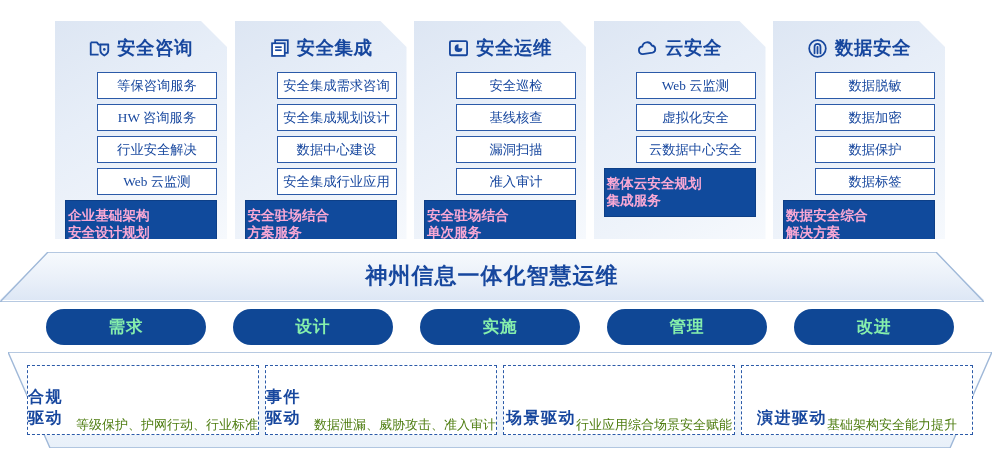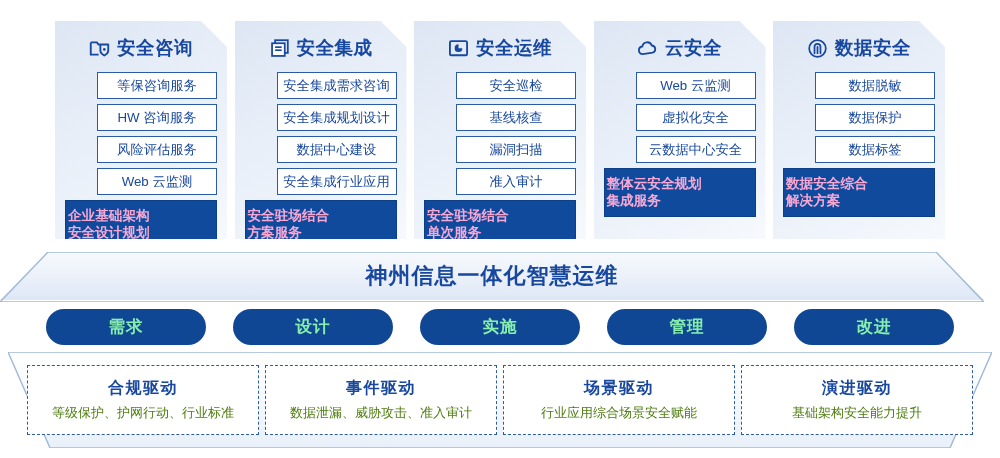--- a/index.html
+++ b/index.html
@@ -10,21 +10,21 @@
     -webkit-font-smoothing:antialiased;
     overflow:hidden;
     position:relative;
   }
   #root{position:relative;width:1000px;height:458px;}
 
   
   .columns{
     position:absolute;left:0;top:6px;width:1000px;height:248px;
     display:flex;justify-content:space-between;
-    padding:15px 55px;box-sizing:border-box;
+    padding:15px 55px;box-sizing:border-box;font-family:Liberation Serif, serif;
   }
   .col{
     position:relative;
     width:172px;
     background:linear-gradient(150deg,#dde6f3 0%,#e7eef8 38%,#eef3fa 70%,#f6f9fd 100%);
     -webkit-clip-path:polygon(0 0, calc(100% - 26px) 0, 100% 26px, 100% 100%, 0 100%);
     clip-path:polygon(0 0, calc(100% - 26px) 0, 100% 26px, 100% 100%, 0 100%);
     padding:10px 10px 12px 10px;
     box-sizing:border-box;
   }
@@ -99,21 +99,21 @@
   .bottom svg.outline{position:absolute;left:0;top:0;width:984px;height:96px;}
   .drivers{
     position:absolute;left:0;top:0;width:984px;height:96px;
     display:flex;justify-content:space-between;align-items:center;
     padding:0 19px;box-sizing:border-box;
   }
   .driver{
     width:232px;height:70px;
     border:1.6px dashed #2b5aa8;
     background:#ffffff;
-    display:flex;flex-direction:column;align-items:center;justify-content:center;
+    display:flex;flex-direction:row;align-items:flex-end;justify-content:center;
     box-sizing:border-box;
   }
   .driver .d-title{
     font-size:16px;font-weight:bold;color:#17479e;letter-spacing:1.5px;
     margin-bottom:5px;
   }
   .driver .d-sub{
     font-size:13px;color:#4d7c0f;white-space:nowrap;
   }
 </style>
@@ -131,21 +131,21 @@
             <path d="M2 5h7l2 2.6h2.4" fill="none" stroke="#17479e" stroke-width="2.1" stroke-linejoin="round"></path>
             <path d="M2 5v14h9" fill="none" stroke="#17479e" stroke-width="2.1" stroke-linejoin="round"></path>
             <path d="M13 7.4h9v7.2c0 3-4.5 5.4-4.5 5.4S13 17.6 13 14.6z" fill="none" stroke="#17479e" stroke-width="2.1" stroke-linejoin="round"></path>
             <circle cx="17.5" cy="13" r="1.5" fill="#17479e"></circle>
           </svg>
         </span>
         <span class="col-title">安全咨询</span>
       </div>
       <div class="item">等保咨询服务</div>
       <div class="item">HW 咨询服务</div>
-      <div class="item">风险评估服务</div>
+      <div class="item">行业安全解决</div>
       <div class="item">Web 云监测</div>
       <div class="summary">
         <span>企业基础架构</span>
         <span>安全设计规划</span>
       </div>
     </div>
 
     <div class="col">
       <div class="col-head">
         <span class="ic">
@@ -211,20 +211,21 @@
         <span class="ic">
           <svg viewBox="0 0 24 24" width="21" height="21">
             <rect x="2.5" y="2.5" width="19" height="19" rx="9.5" fill="none" stroke="#17479e" stroke-width="2"></rect>
             <path d="M8.6 17.5V10a3.4 3.4 0 0 1 6.8 0v7.5" fill="none" stroke="#17479e" stroke-width="2" stroke-linecap="round"></path>
             <path d="M12 17.5V10" fill="none" stroke="#17479e" stroke-width="2" stroke-linecap="round"></path>
           </svg>
         </span>
         <span class="col-title">数据安全</span>
       </div>
       <div class="item">数据脱敏</div>
+      <div class="item">数据加密</div>
       <div class="item">数据保护</div>
       <div class="item">数据标签</div>
       <div class="summary">
         <span>数据安全综合</span>
         <span>解决方案</span>
       </div>
     </div>
 
   </div>
 

